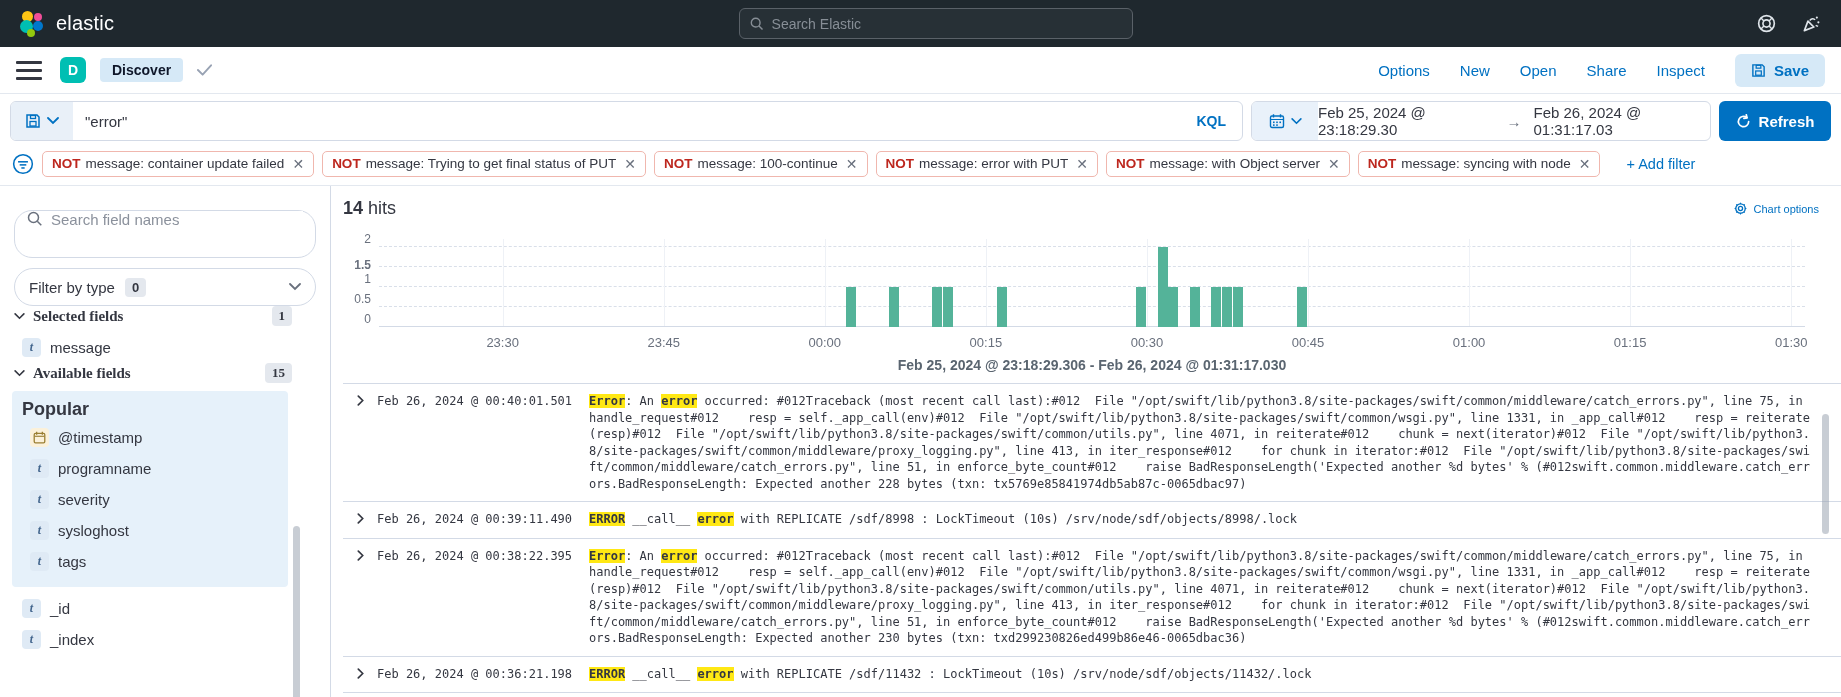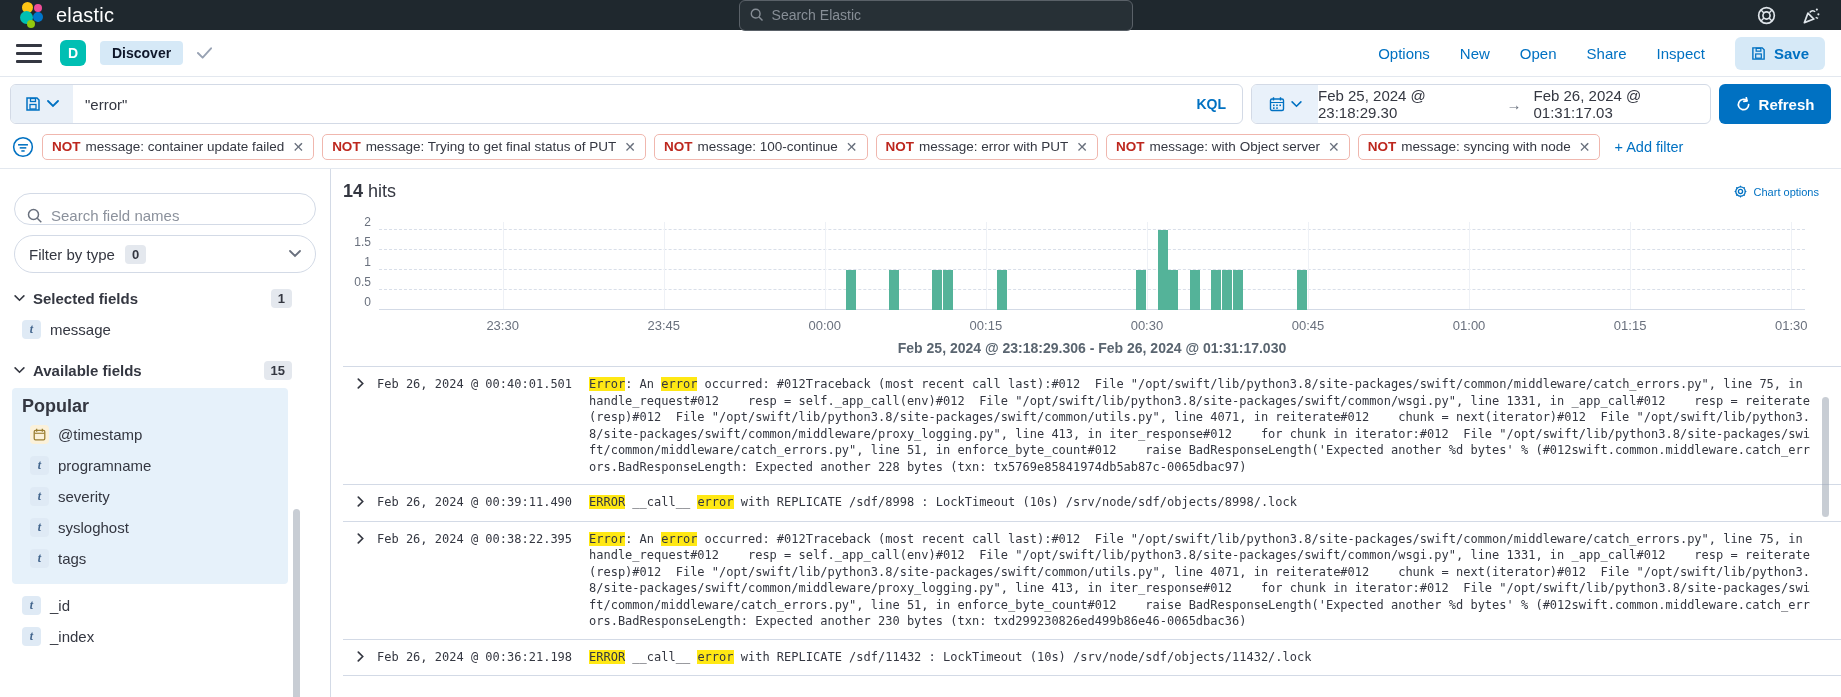--- a/index.html
+++ b/index.html
@@ -1,20 +1,20 @@
 <!DOCTYPE html>
 <html><head>
 <meta charset="utf-8">
 <style>
   * { margin:0; padding:0; box-sizing:border-box; }
   html,body { width:1841px; height:697px; overflow:hidden; background:#fff;
     font-family:"Liberation Sans", sans-serif; color:#343741; }
 
   
-  .chrome { height:30px; background:#1f282e; display:flex; align-items:center; padding:12px 20px; }
+  .chrome { height:47px; background:#1f282e; display:flex; align-items:center; padding:12px 20px; }
   .logo { display:flex; align-items:center; gap:10px; }
   .logo-mark { width:26px; height:26px; position:relative; }
   .logo-mark i { position:absolute; border-radius:50%; }
   .logo-text { color:#fff; font-size:20px; font-weight:500; letter-spacing:.2px; }
   .chrome-search { margin:0 auto; width:394px; height:31px; border:1px solid #5a6168; border-radius:6px;
     display:flex; align-items:center; padding:0 10px; gap:8px; background:rgba(255,255,255,0.04);justify-content:flex-end; }
   .chrome-search input { background:transparent; border:0; outline:none; color:#cdd2d8; font-size:14px; width:100%; font-family:inherit; }
   .chrome-search input::placeholder { color:#878e96; }
   .chrome-icons { display:flex; gap:26px; align-items:center; }
 
@@ -44,37 +44,37 @@
   .date-arrow { color:#69707d; }
   .refresh-btn { width:112px; height:40px; background:#0071c2; color:#fff; border:0; border-radius:6px;
     font-size:15px; font-weight:600; display:flex; align-items:center; justify-content:center; gap:8px; cursor:pointer; font-family:inherit; }
 
   
   .filtersbar { min-height:38px; display:flex; align-items:center; gap:8px; padding:2px 10px 8px 12px; border-bottom:1px solid #e3e8ef; background:#fff; flex-wrap:nowrap; }
   .filter-pill { border:1px solid #f0b7ae; background:#fff; border-radius:5px; height:26px; display:flex; align-items:center;
     padding:0 9px; font-size:13.5px; gap:5px; cursor:pointer; white-space:nowrap; }
   .filter-pill .not { color:#bd271e; font-weight:700; }
   .filter-pill .x { color:#69707d; margin-left:3px; font-size:14px; }
-  .add-filter { color:#0071c2; font-size:14.5px; margin-left:6px; cursor:pointer; white-space:nowrap; }
+  .add-filter { color:#0071c2; font-size:14.5px; margin-left:18px; cursor:pointer; white-space:nowrap; }
 
   
   .content { display:flex; height:558px; }
   .sidebar { width:331px; border-right:1px solid #d3dae6; padding:12px 14px 0 14px; position:relative; }
   .idx-row { display:flex; align-items:center; gap:10px; }
   .idx-pill { flex:0 0 256px; background:#d3dae6; border-radius:6px; height:36px; display:flex; align-items:center; justify-content:center;
     gap:8px; font-weight:700; font-size:15px; cursor:pointer; }
   .idx-pill .chev { font-weight:400; color:#343741; }
   .side-icon { color:#69707d; cursor:pointer; display:flex; align-items:center; }
-  .field-search { margin-top:12px; height:32px; border:1px solid #d3dae6; border-radius:18px; display:flex; align-items:flex-end; padding:0 12px; gap:8px; }
+  .field-search { margin-top:12px; height:48px; border:1px solid #d3dae6; border-radius:18px; display:flex; align-items:flex-start; padding:0 12px; gap:8px; }
   .field-search input { border:0; outline:none; font-size:15px; width:100%; color:#343741; font-family:inherit; }
   .field-search input::placeholder { color:#8b919c; }
   .filter-type { margin-top:10px; height:38px; border:1px solid #d3dae6; border-radius:19px; display:flex; align-items:center; padding:0 14px; gap:10px; font-size:15px; cursor:pointer; }
   .count-badge { background:#e4e8ee; border-radius:4px; font-size:13px; padding:2px 7px; font-weight:600; }
   .filter-type .chev { margin-left:auto; color:#69707d; }
-  .sec-header { display:flex; align-items:center; gap:8px; margin-top:16px; font-weight:700; font-size:15px; cursor:pointer; }
+  .sec-header { display:flex; align-items:center; gap:8px; margin-top:0; font-weight:700; font-size:15px; cursor:pointer;font-family:Liberation Serif, serif; }
   .sec-header .chev { color:#343741; font-size:12px; }
   .sec-header .count-badge { margin-left:auto; margin-right:24px; font-weight:600; }
   .field-list { margin-top:6px; }
   .field-item { display:flex; align-items:center; gap:9px; padding:6px 0 6px 8px; font-size:15px; cursor:pointer; }
   .fbadge { width:19px; height:19px; border-radius:4px; display:flex; align-items:center; justify-content:center;
     font-size:12px; font-weight:700; font-style:italic; font-family:"Liberation Serif", serif; }
   .fb-t { background:#dfeaf5; color:#41648c; }
   .fb-date { background:#fbf1da; color:#9b7f33; }
   .popular-block { background:#e6f1fa; border-radius:4px; margin:8px 0 4px -2px; padding:8px 10px 10px 10px; width:276px; }
   .popular-label { font-weight:700; font-size:18px; margin-bottom:2px; }
@@ -94,21 +94,21 @@
   .ylabel { position:absolute; right:calc(100% + 8px); transform:translateY(-50%); font-size:12px; color:#69707d; white-space:nowrap; }
   .bar { position:absolute; bottom:0; width:10px; background:#54b399; }
   .xlabel { position:absolute; top:96px; transform:translateX(-50%); font-size:13px; color:#69707d; white-space:nowrap; }
   .range-caption { text-align:center; font-size:14px; font-weight:600; color:#5a6570; padding:4px 0 10px 0; }
   .doc-divider { border-top:1px solid #d3dae6; margin-right:0; }
   .doc-rows { font-family:"DejaVu Sans Mono", monospace; font-size:12px; }
   .doc-row { display:flex; align-items:flex-start; padding:9px 30px 9px 0; border-bottom:1px solid #d3dae6; line-height:16.5px; }
   .doc-expand { width:34px; flex:0 0 34px; text-align:center; color:#343741; cursor:pointer; font-size:12px; padding-top:1px; }
   .doc-time { width:212px; flex:0 0 212px; white-space:nowrap; }
   .doc-msg { flex:1; white-space:pre-wrap; word-break:break-all; }
-  .hl { background:#ffe814; }
+  .hl { background:#ffe814;font-weight:bold; }
   .main-scroll { position:absolute; right:12px; top:228px; width:7px; height:120px; background:#9aa4b1; opacity:.55; border-radius:4px; }
 
   svg { display:block; }
 </style>
 </head>
 <body>
 
 <div class="chrome">
   <div class="logo">
     <div class="logo-mark">
@@ -398,21 +398,21 @@
     </div>
 
     <div class="chart-wrap">
       <div class="plot" id="plot">
           <div class="ylabel" style="bottom: -6px;">0</div>
           <div class="gridline" style="bottom: 20px;"></div>
           <div class="ylabel" style="bottom: 14px;">0.5</div>
           <div class="gridline" style="bottom: 40px;"></div>
           <div class="ylabel" style="bottom: 34px;">1</div>
           <div class="gridline" style="bottom: 60px;"></div>
-          <div class="ylabel" style="bottom: 54px;">1.5</div>
+          <div class="ylabel" style="bottom: 48px; font-weight: bold;">1.5</div>
           <div class="gridline" style="bottom: 80px;"></div>
           <div class="ylabel" style="bottom: 74px;">2</div>
           <div class="vline" style="left: 8.67219%;"></div>
           <div class="xlabel" style="left: 8.67219%;">23:30</div>
           <div class="vline" style="left: 19.9674%;"></div>
           <div class="xlabel" style="left: 19.9674%;">23:45</div>
           <div class="vline" style="left: 31.2626%;"></div>
           <div class="xlabel" style="left: 31.2626%;">00:00</div>
           <div class="vline" style="left: 42.5577%;"></div>
           <div class="xlabel" style="left: 42.5577%;">00:15</div>

